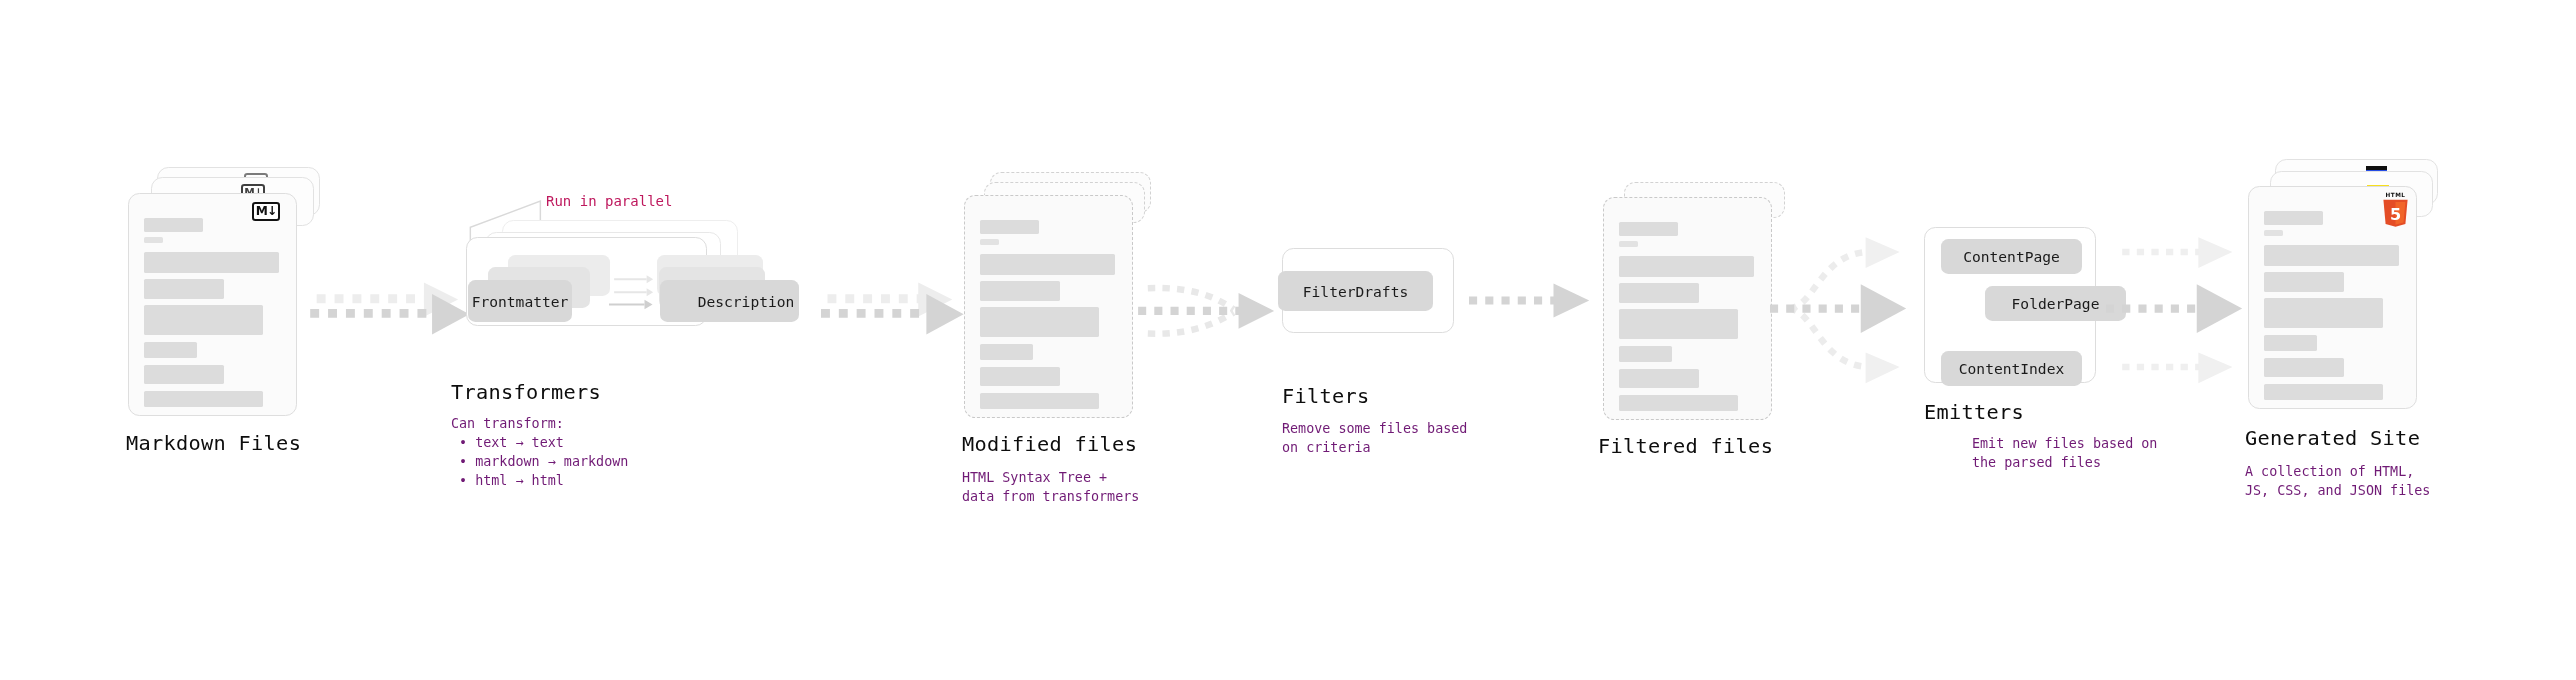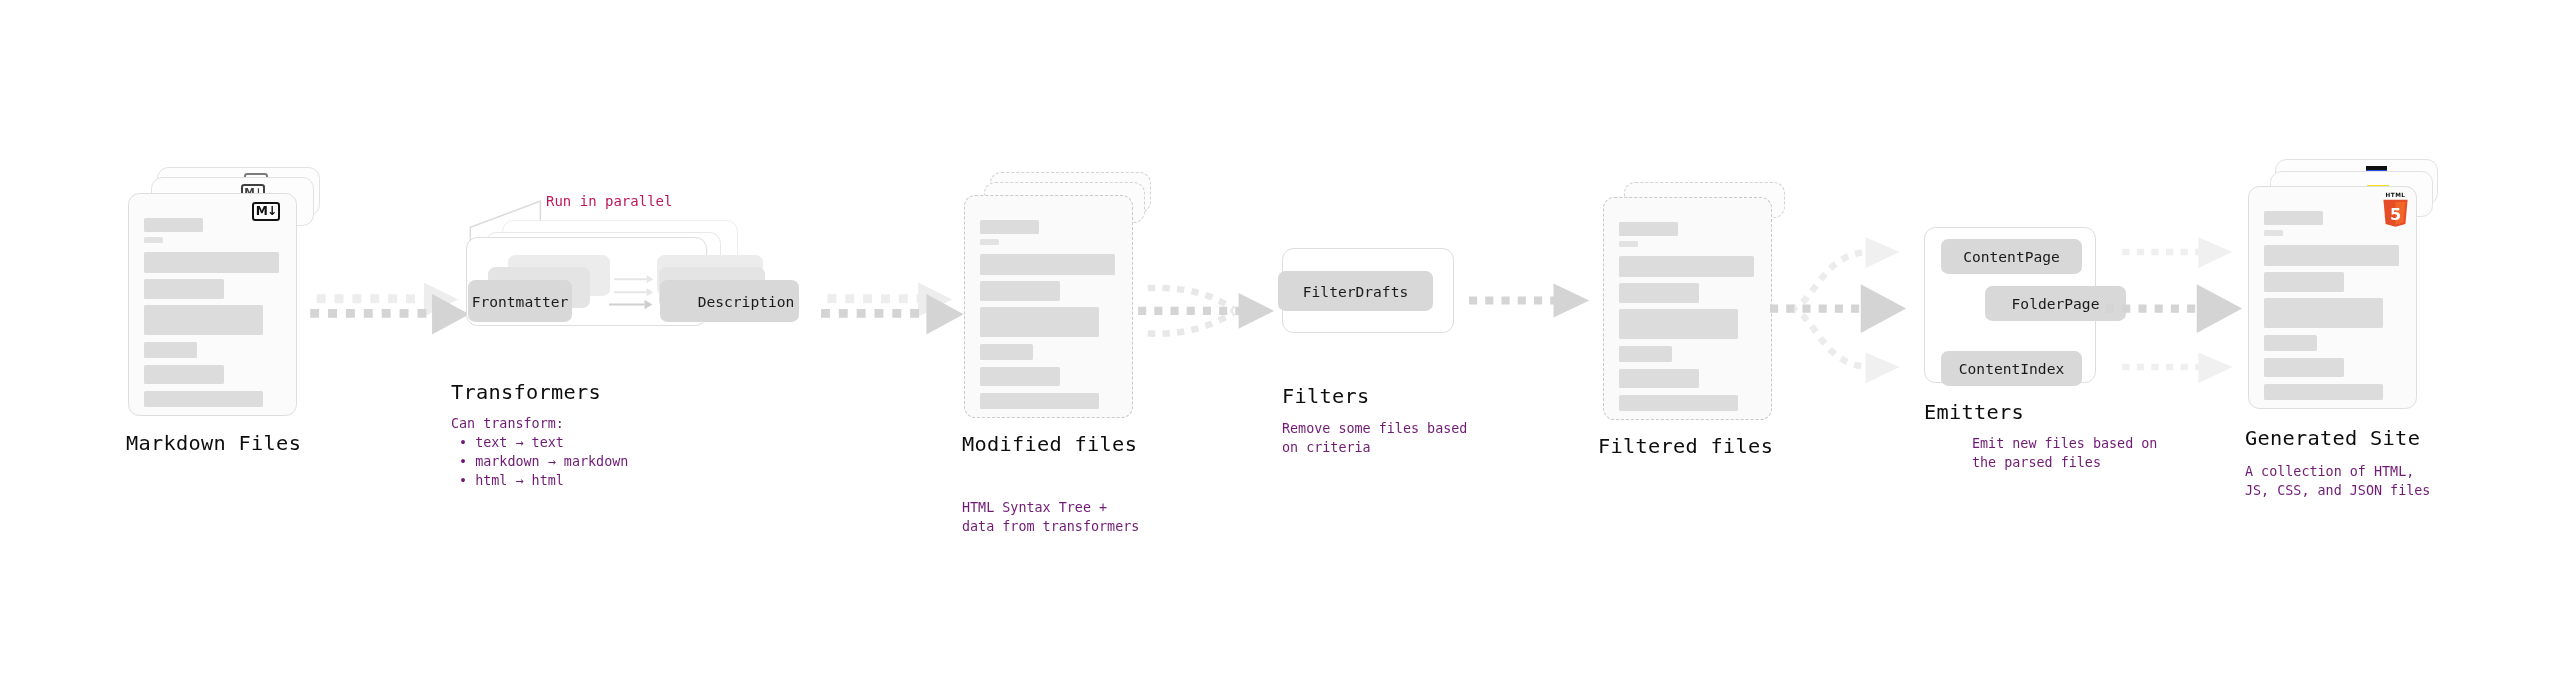--- a/index.html
+++ b/index.html
@@ -155,21 +155,21 @@
         <div class="bar" style="width: 135px; height: 21px; margin-bottom: 6.5px;"></div>
         <div class="bar" style="width: 80px; height: 19.5px; margin-bottom: 6.5px;"></div>
         <div class="bar" style="width: 119px; height: 30px; margin-bottom: 6.5px;"></div>
         <div class="bar" style="width: 53px; height: 16.3px; margin-bottom: 6.5px;"></div>
         <div class="bar" style="width: 80px; height: 19.5px; margin-bottom: 6.5px;"></div>
         <div class="bar" style="width: 119px; height: 16.3px; margin-bottom: 0px;"></div>
       </div>
   </div>
 
   <div class="title" style="left:962px;top:432px;">Modified files</div>
-  <div class="sub" style="left:962px;top:468px;margin-top:30px;">HTML Syntax Tree +
+  <div class="sub" style="left:962px;top:468px;">HTML Syntax Tree +
 data from transformers</div>
 
   <svg class="arrow-svg" style="left:1138px;top:272px;" width="146" height="81" viewBox="0 0 180 100">
     <g fill="none" stroke="#e8e8e8" stroke-width="8" stroke-dasharray="9 9">
       <path d="M12,20 C60,18 92,28 118,46"></path>
       <path d="M12,76 C60,78 92,66 118,50"></path>
     </g>
     <g stroke="#d4d4d4" stroke-width="10" stroke-dasharray="10 10" fill="none">
       <line x1="0" y1="48" x2="130" y2="48"></line>
     </g>

